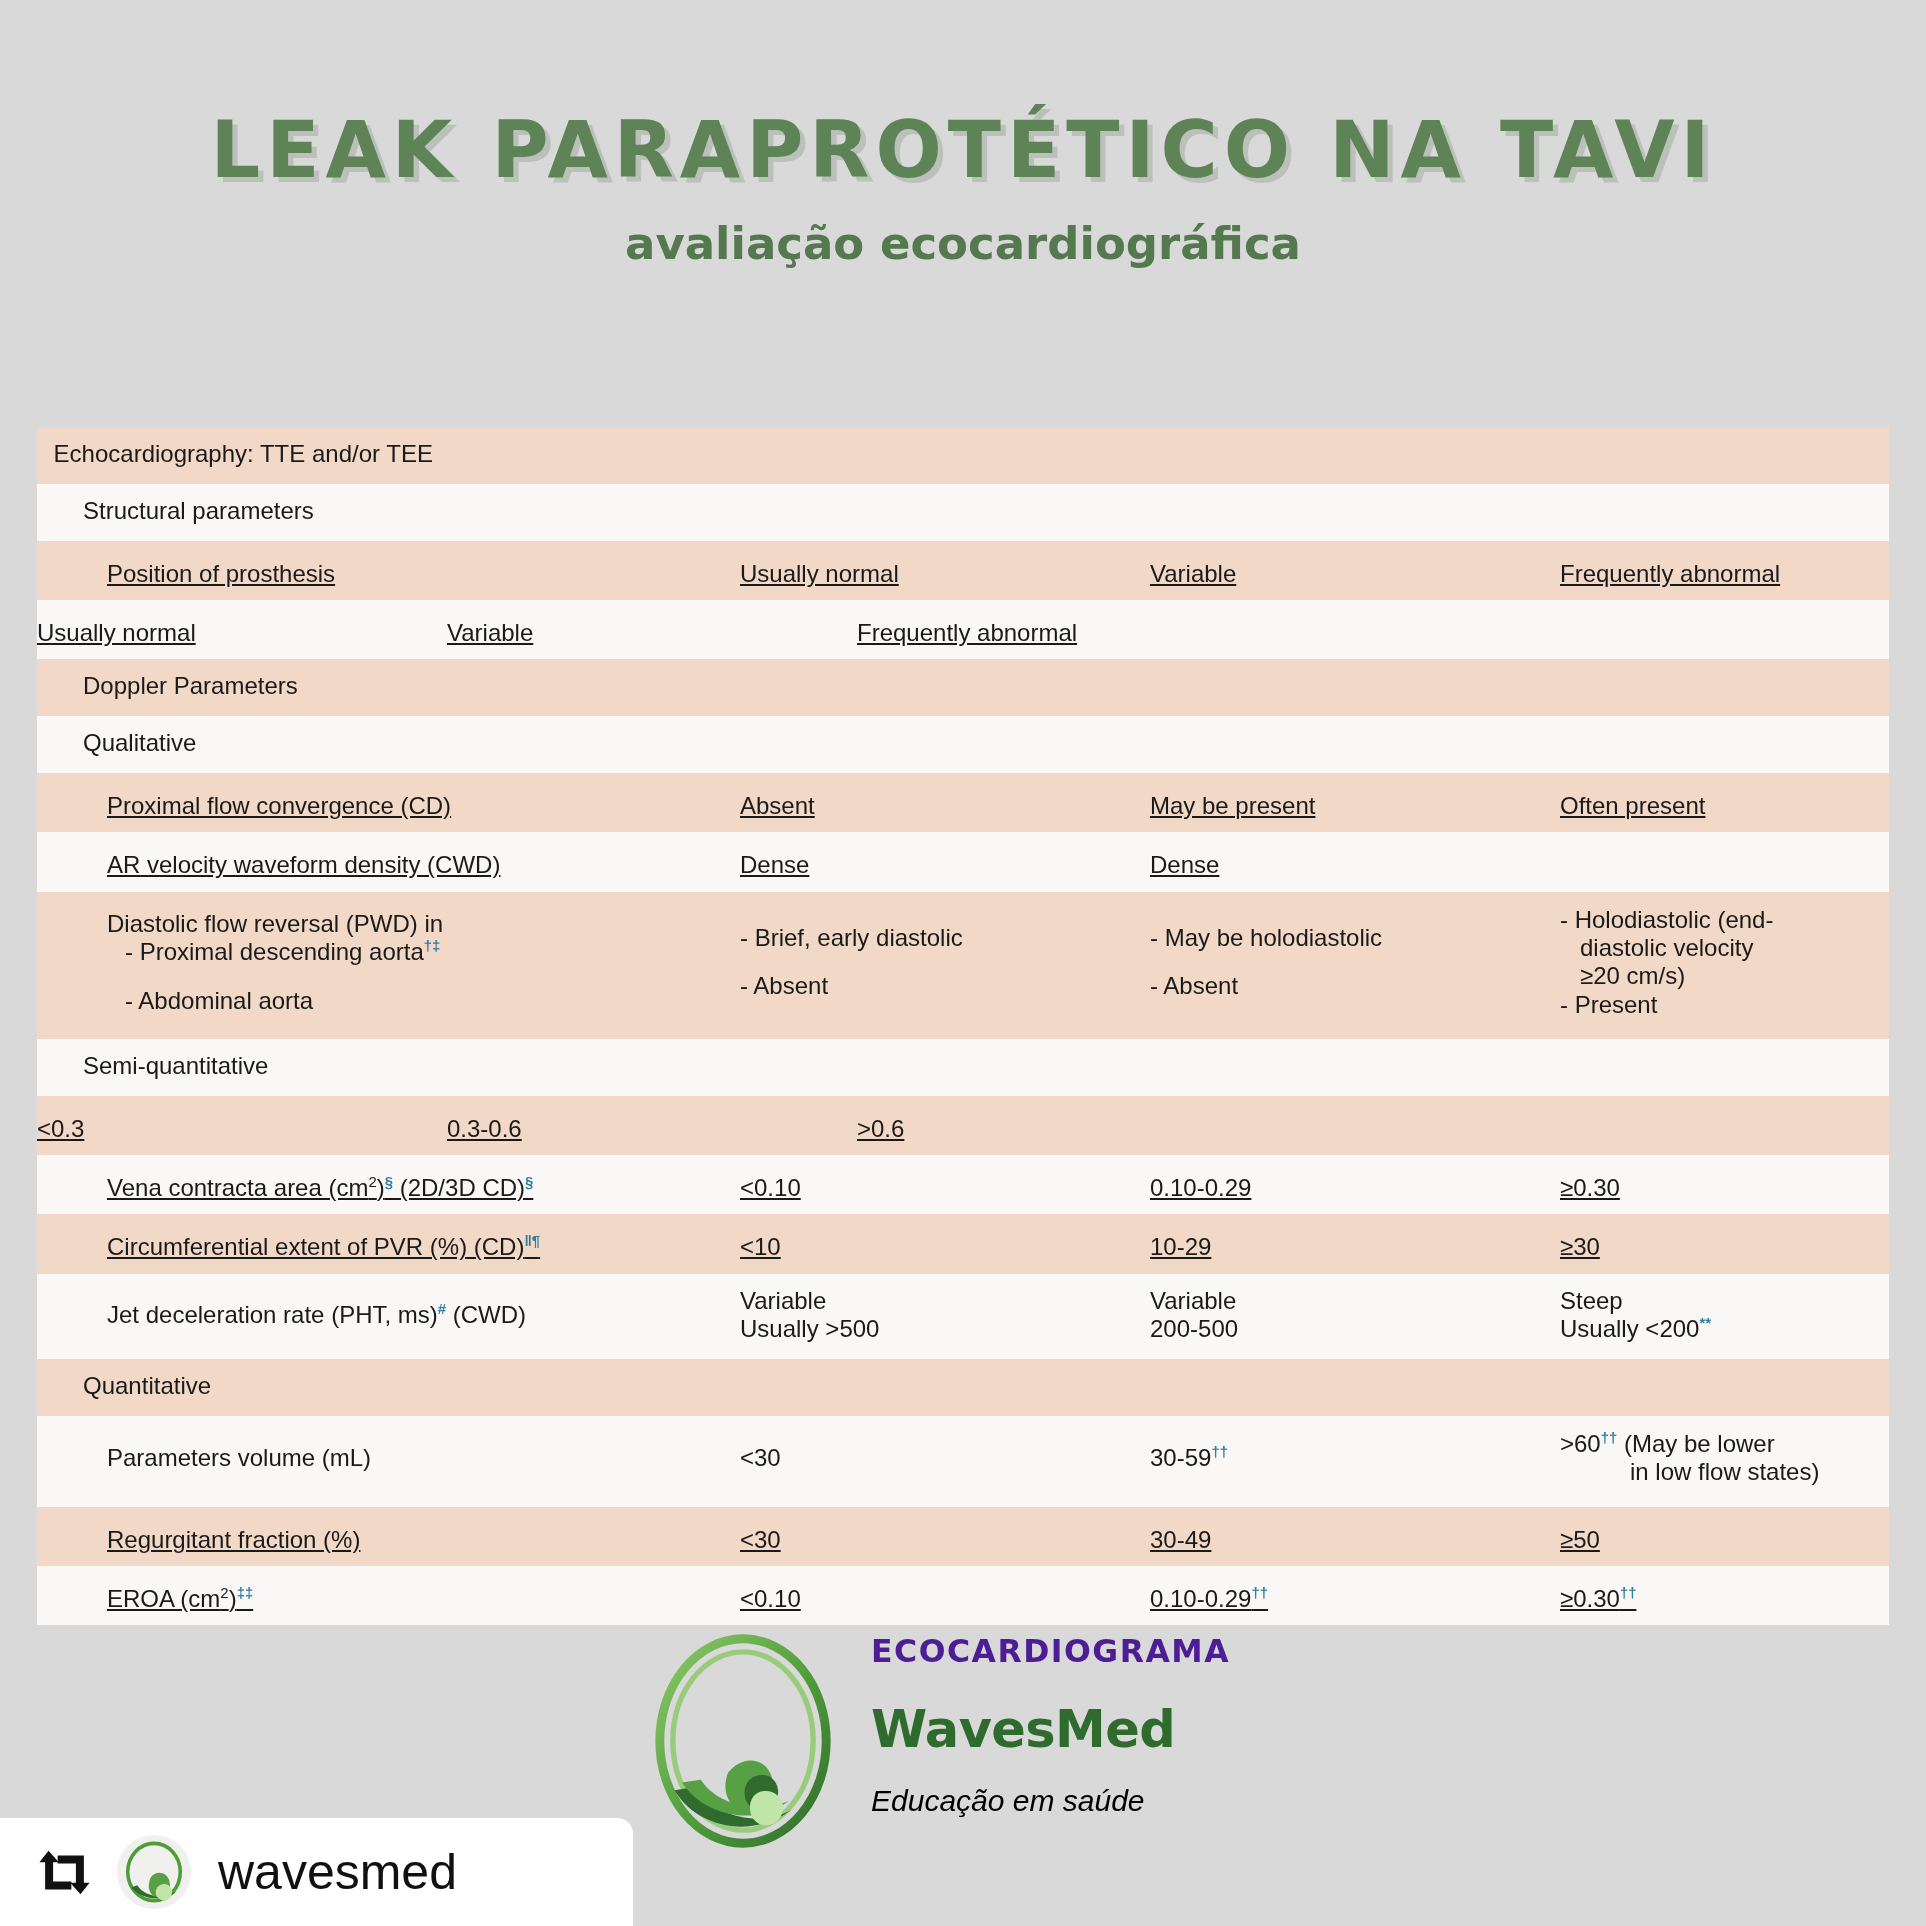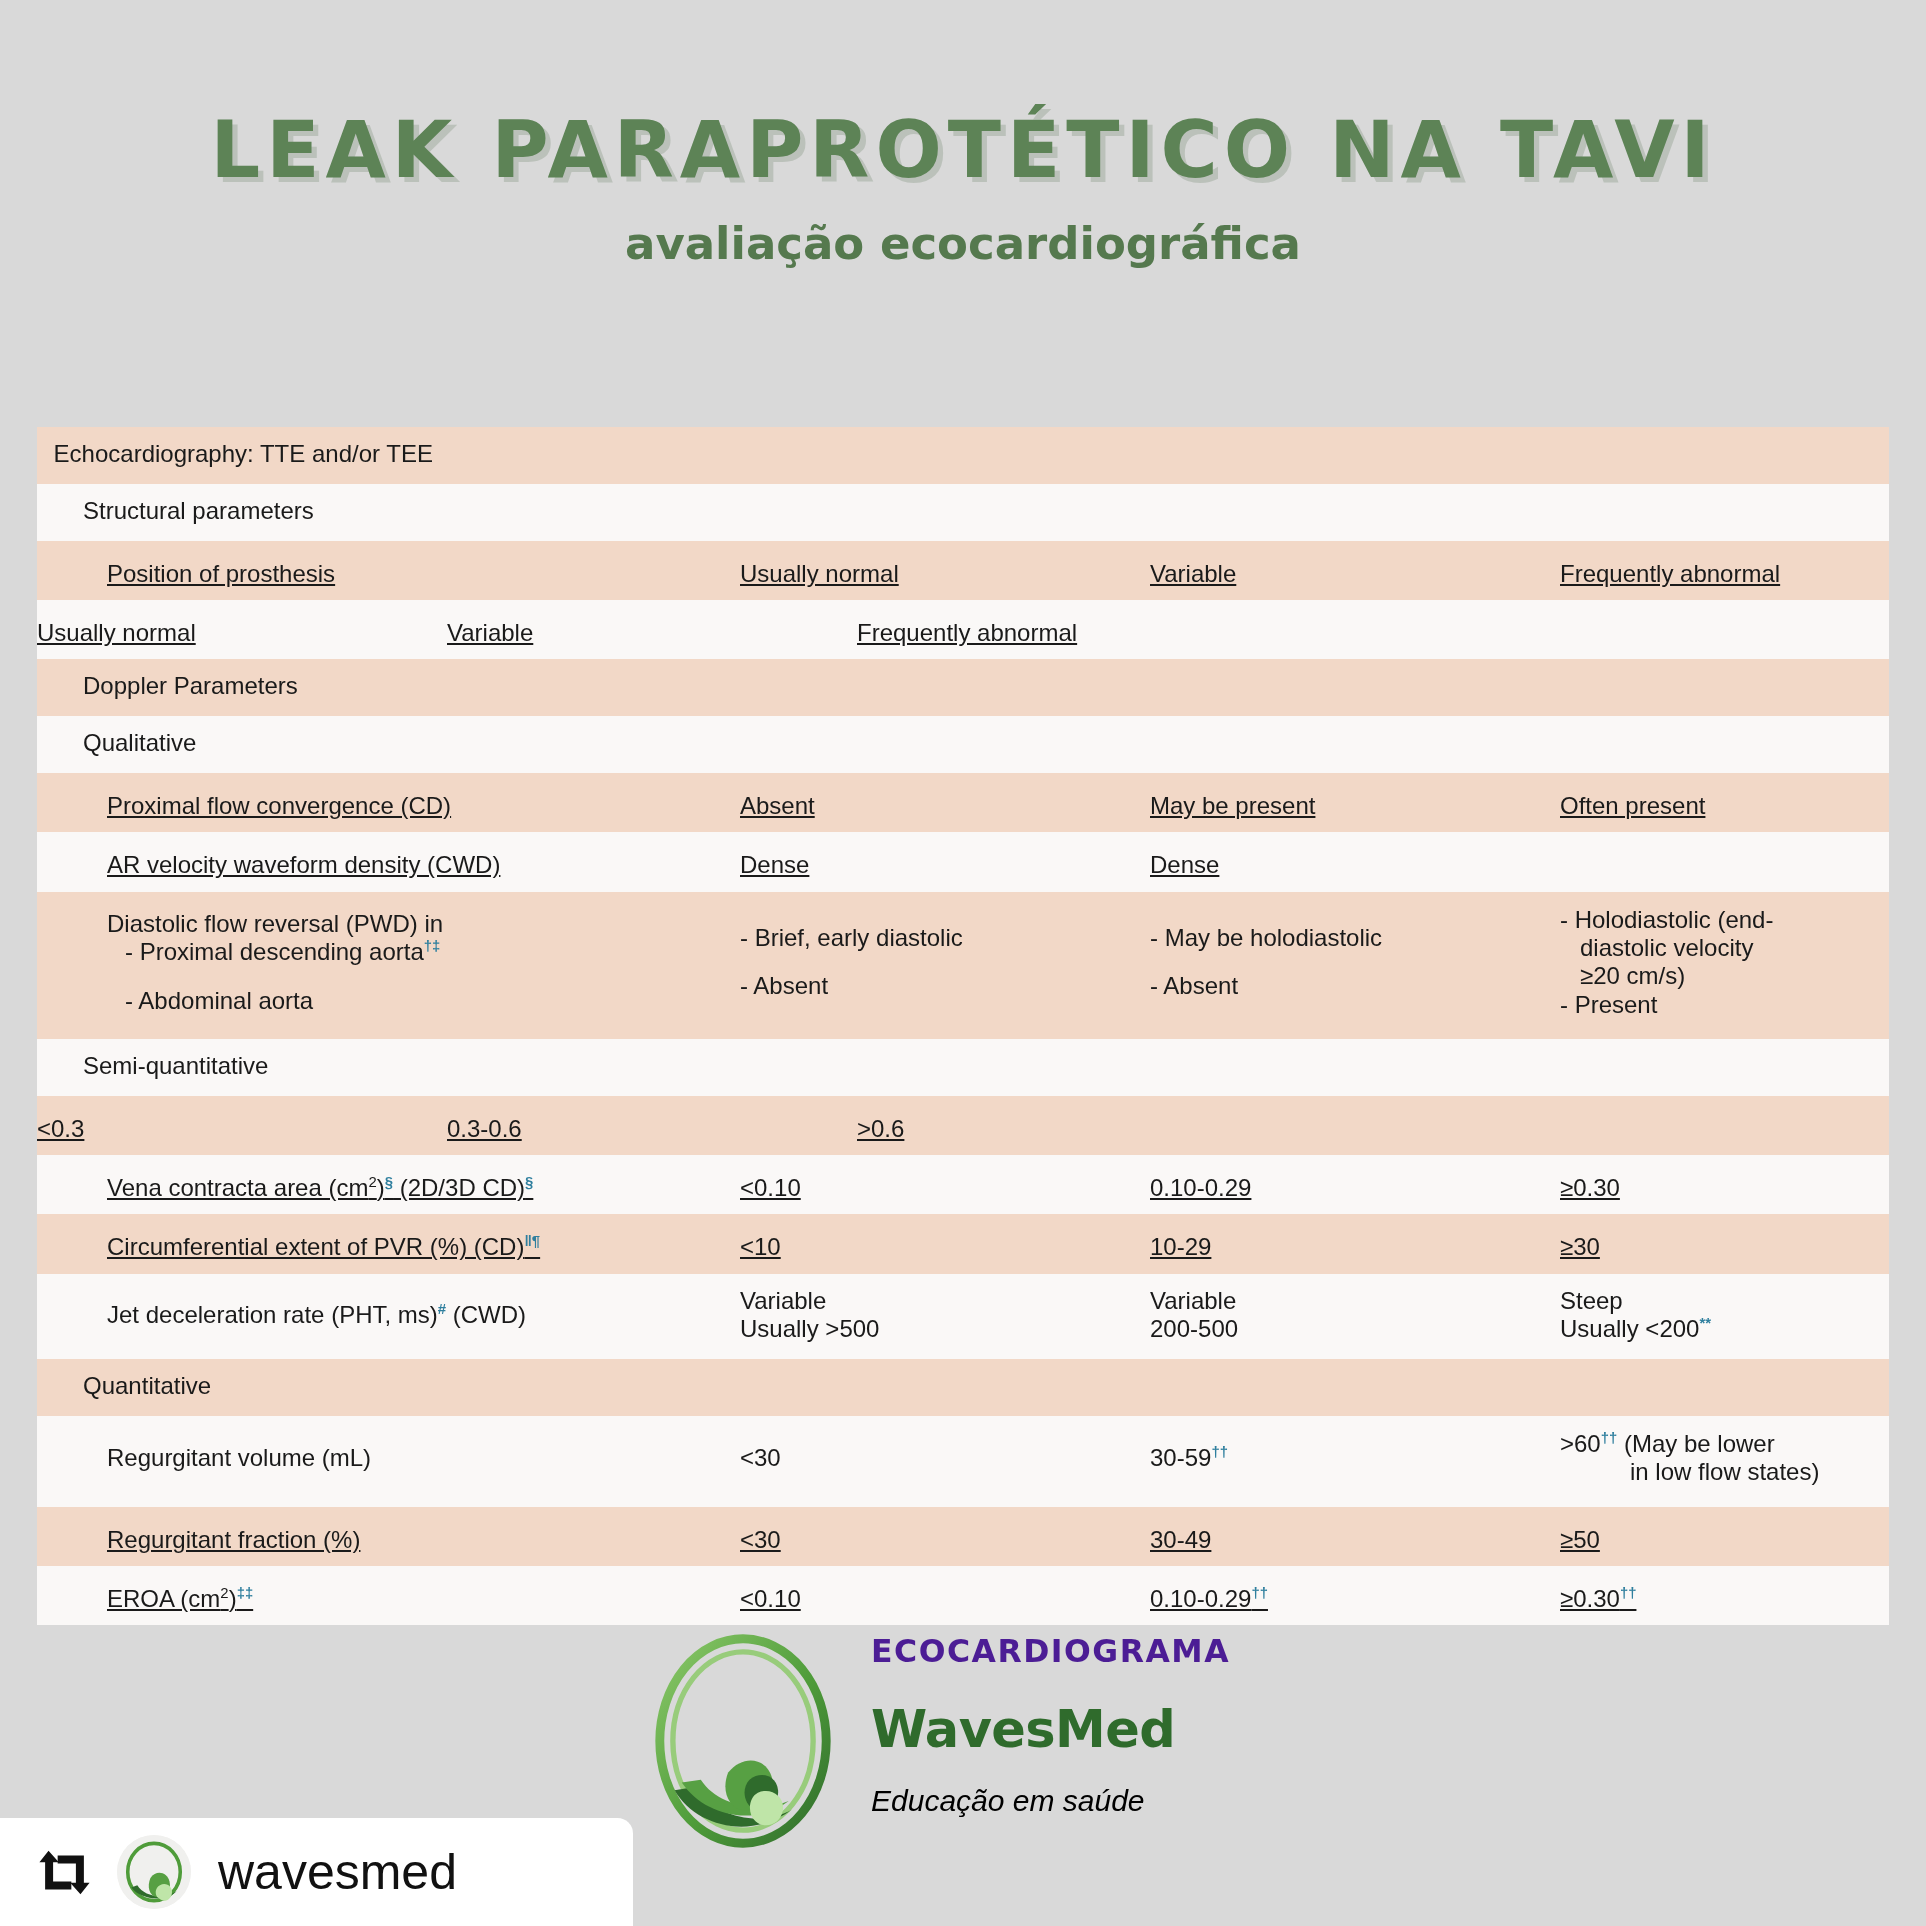--- a/index.html
+++ b/index.html
@@ -314,21 +314,21 @@
         <span class="sub-line">Usually &lt;200<sup class="fn">**</sup></span>
       </div>
     </div>
     <div class="trow peach lvl1">
       <div class="c-label pad-md">Quantitative</div>
       <div class="c-val pad-md"></div>
       <div class="c-val pad-md"></div>
       <div class="c-val pad-md last"></div>
     </div>
     <div class="trow pale lvl2">
-      <div class="c-label pad-lg">Regurgitant volume (mL)</div>
+      <div class="c-label pad-lg">Parameters volume (mL)</div>
       <div class="c-val pad-lg">&lt;30</div>
       <div class="c-val pad-lg">30-59<sup class="fn">††</sup></div>
       <div class="c-val pad-lg last">
         <span class="sub-line">&gt;60<sup class="fn">††</sup> (May be lower</span>
         <span class="right-indent">in low flow states)</span>
       </div>
     </div>
     <div class="trow peach lvl2">
       <div class="c-label pad-sm">Regurgitant fraction (%)</div>
       <div class="c-val pad-sm">&lt;30</div>

